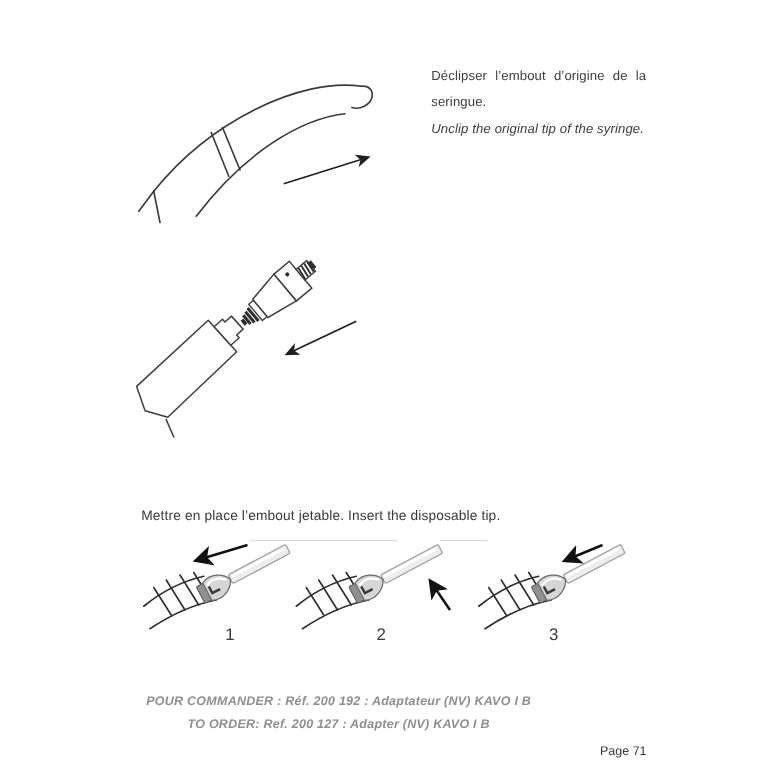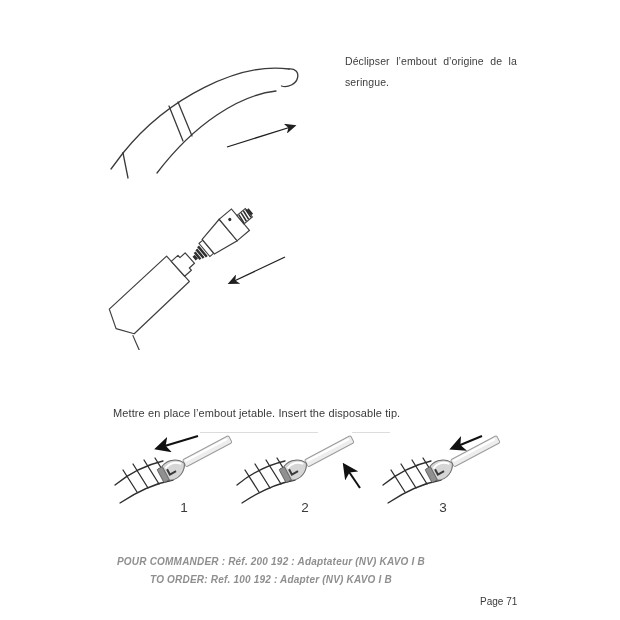--- a/index.html
+++ b/index.html
@@ -40,20 +40,21 @@
         <marker id="mh1" markerWidth="9" markerHeight="8" refX="7" refY="4" orient="auto">
           <path d="M0,0 L9,4 L0,8 L2.5,4 Z" fill="#1f1f1f"></path>
         </marker>
       </defs>
       <line x1="137" y1="102" x2="204" y2="81" stroke="#1f1f1f" stroke-width="1.3" marker-end="url(#mh1)"></line>
     </g>
   </svg>
 
   <div class="abs instr-text" style="left:345px;top:51px;">
     <p class="fr">Déclipser l’embout d’origine de la seringue.</p>
+    <p class="en">Unclip the original tip of the syringe.</p>
   </div>
 
   <svg class="abs" style="left:90px;top:195px;" width="230" height="155" viewBox="0 0 230 155">
 
     <g transform="translate(30,126) rotate(-42)" fill="#ffffff" stroke="#3f3f3f" stroke-width="1.2" stroke-linejoin="round">
       <polygon points="0,-16 78,-17 78,17 2,19 -8,3"></polygon>
       <polygon points="78,-10 87,-10 87,-7 94,-7 94,7 87,7 87,10 78,10"></polygon>
       <path d="M 0,19 L -7,40" fill="none"></path>
     </g>
 
@@ -128,18 +129,18 @@
     <line x1="265" y1="60" x2="250" y2="38" stroke="#111111" stroke-width="2" marker-end="url(#mh3)"></line>
     <line x1="387" y1="8" x2="358" y2="20" stroke="#111111" stroke-width="2" marker-end="url(#mh3)"></line>
 
     <text class="stepnum" x="89" y="84" text-anchor="middle">1</text>
     <text class="stepnum" x="210" y="84" text-anchor="middle">2</text>
     <text class="stepnum" x="348" y="84" text-anchor="middle">3</text>
   </svg>
 
   <div class="abs" style="left:117px;top:553px;text-align:center;">
     <p class="order-line">POUR COMMANDER : Réf. 200 192 : Adaptateur (NV) KAVO I B</p>
-    <p class="order-line">TO ORDER: Ref. 100 192 : Adapter (NV) KAVO I B</p>
+    <p class="order-line">TO ORDER: Ref. 200 127 : Adapter (NV) KAVO I B</p>
   </div>
 
   <div class="abs pagenum" style="left:480px;top:596px;">Page 71</div>
 
 </div>
 
 </body></html>

